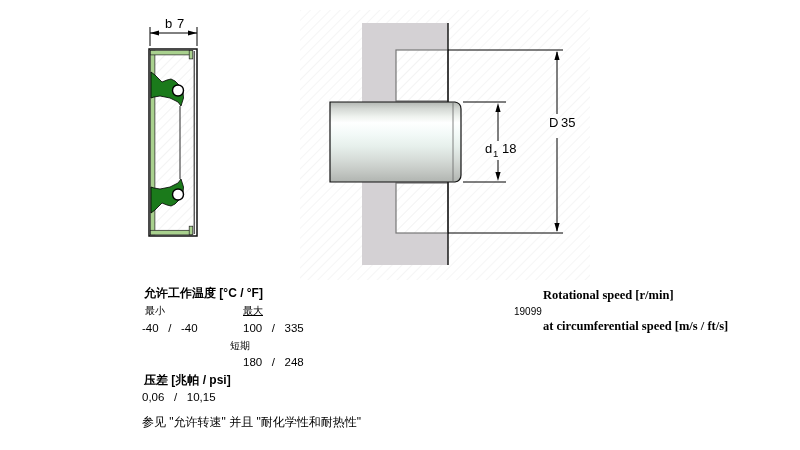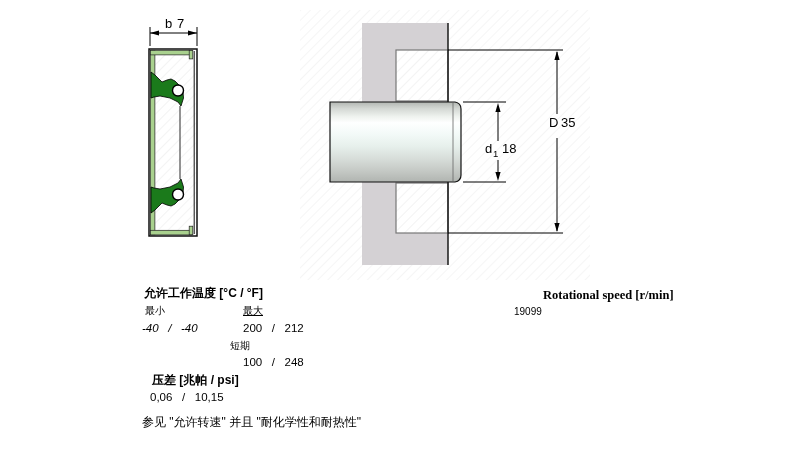--- a/index.html
+++ b/index.html
@@ -117,31 +117,32 @@
       <polygon points="257,222 254.4,213 259.6,213"></polygon>
       <text x="249" y="117">D</text>
       <text x="261" y="117">35</text>
     </g>
   </svg>
 
   <div class="tblock cn" style="left:142px;top:283px;width:270px;height:90px;">
     <div class="abs sec-title" style="left:2px;top:3px;">允许工作温度 [°C / °F]</div>
     <div class="abs lbl" style="left:3px;top:20px;">最小</div>
     <div class="abs lbl" style="left:101px;top:20px;text-decoration:underline;">最大</div>
-    <div class="abs val" style="left:0px;top:38px;font-style:italic;">-40   /   -40</div>
-    <div class="abs val" style="left:101px;top:38px;">200   /   212</div>
+    <div class="abs val" style="left:0px;top:38px;">-40   /   -40</div>
+    <div class="abs val" style="left:101px;top:38px;">100   /   335</div>
     <div class="abs lbl" style="left:88px;top:55px;">短期</div>
-    <div class="abs val" style="left:101px;top:72px;">100   /   248</div>
+    <div class="abs val" style="left:101px;top:72px;">180   /   248</div>
   </div>
 
-  <div class="tblock cn" style="left:142px;top:371px;width:270px;height:40px;margin-left:8px;">
+  <div class="tblock cn" style="left:142px;top:371px;width:270px;height:40px;">
     <div class="abs sec-title" style="left:2px;top:2px;">压差 [兆帕 / psi]</div>
     <div class="abs val" style="left:0px;top:19px;">0,06   /   10,15</div>
   </div>
 
   <div class="tblock cn" style="left:142px;top:415px;font-size:12px;white-space:pre;">参见 "允许转速" 并且 "耐化学性和耐热性"</div>
 
   <div class="tblock" style="left:514px;top:288px;width:240px;">
     <div class="speed-title">Rotational speed [r/min]</div>
     <div class="speed-val">19099</div>
+    <div class="speed-title">at circumferential speed [m/s / ft/s]</div>
   </div>
 
 </div>
 
 </body></html>

